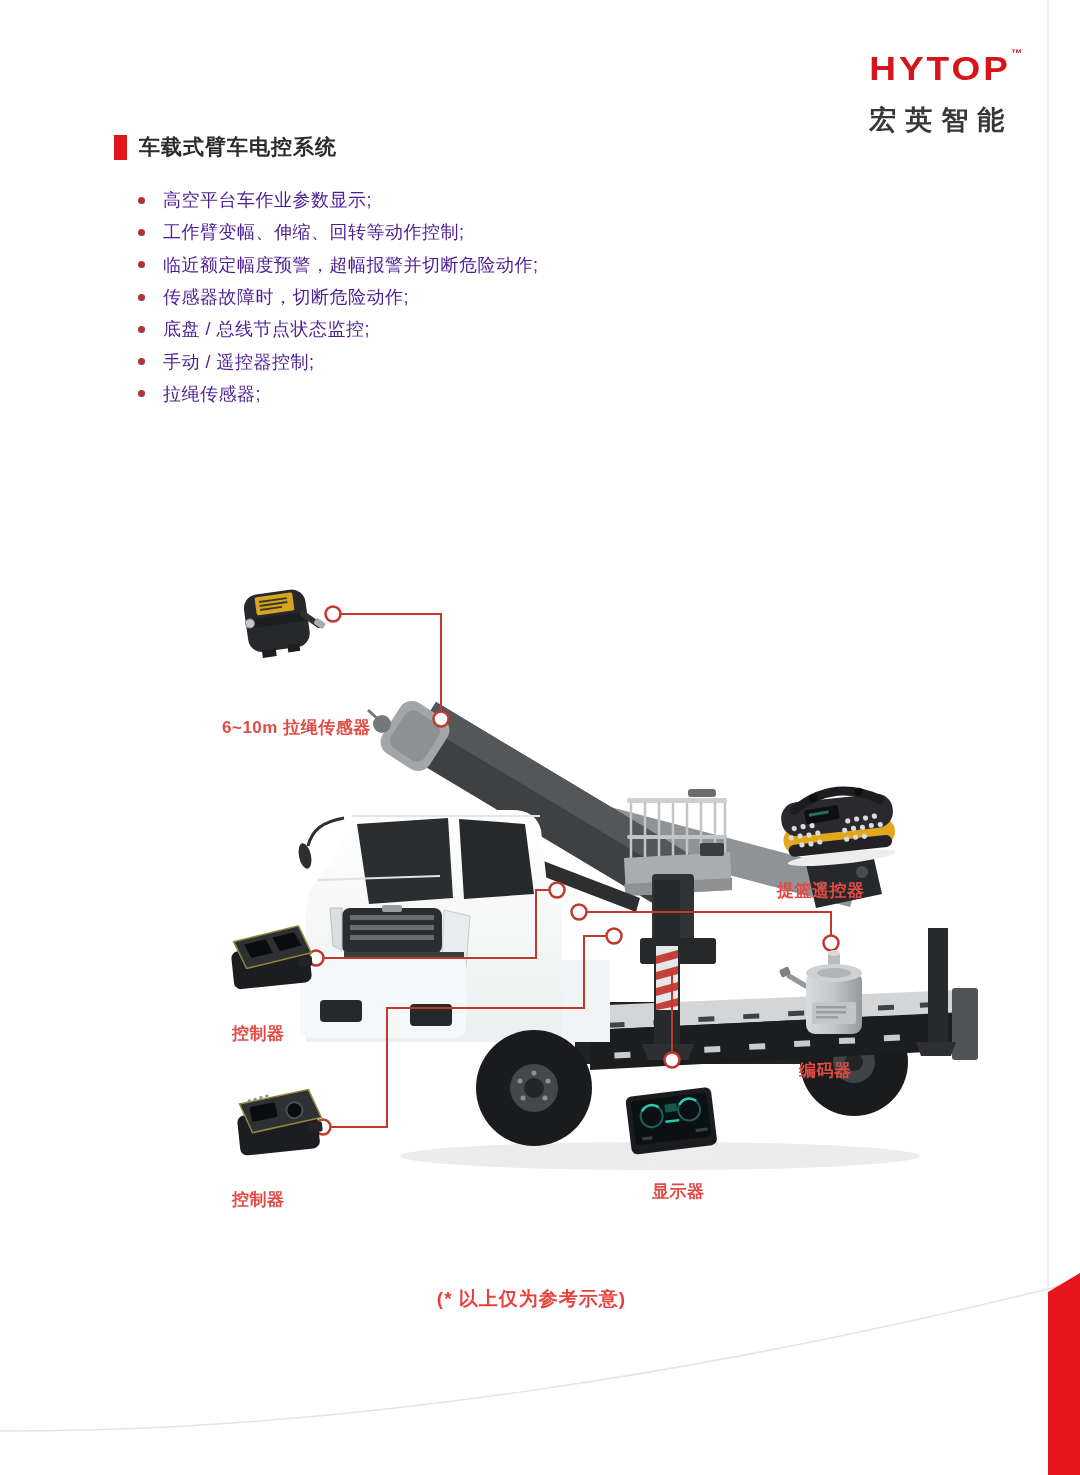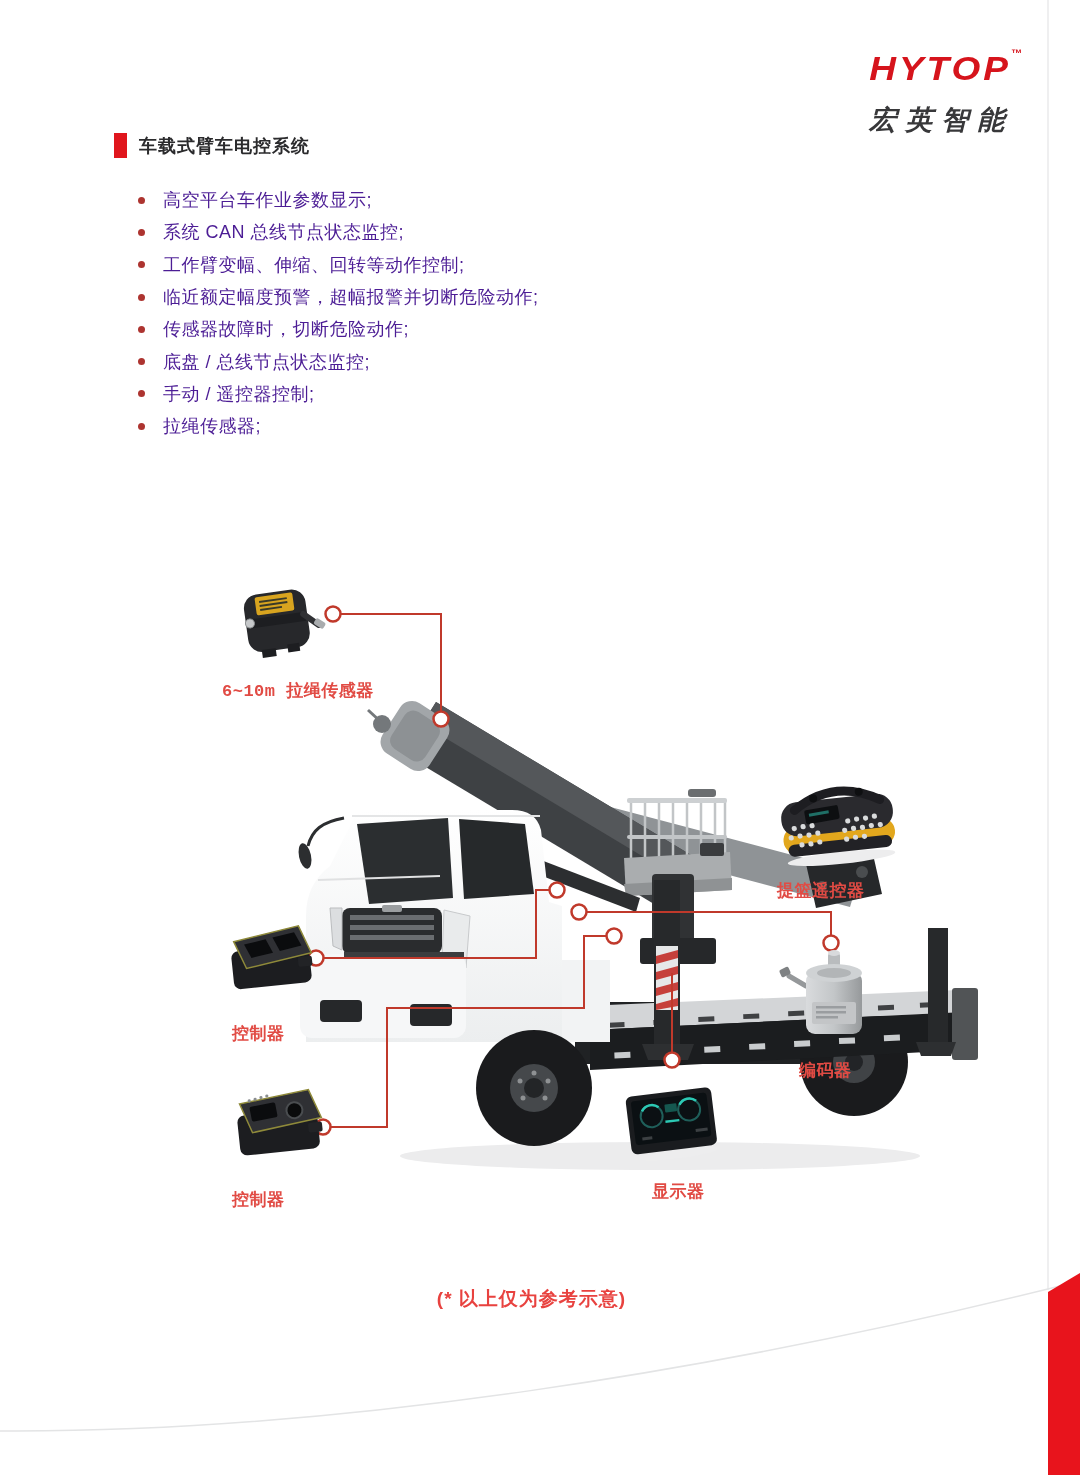--- a/index.html
+++ b/index.html
@@ -4,33 +4,33 @@
 <style>
   html,body{margin:0;padding:0;background:#ffffff;}
   .page{
     position:relative;
     width:1080px;height:1475px;
     background:#ffffff;
     overflow:hidden;
     font-family:"Liberation Sans","DejaVu Sans",sans-serif;
   }
   
-  .logo{position:absolute;top:50px;right:58px;text-align:left;line-height:1;font-style:italic;}
+  .logo{position:absolute;top:50px;right:58px;text-align:left;line-height:1;}
   .logo .mark{
     font-size:37px;font-weight:900;color:#d6141c;letter-spacing:3px;
     transform:scaleY(.92);display:inline-block;
   }
   .logo .tm{font-size:11px;font-weight:700;color:#d6141c;vertical-align:top;position:relative;top:-2px;}
   .logo .cn{
     margin-top:20px;font-size:27px;font-weight:700;color:#38383a;letter-spacing:9px;
   }
   
   .title-row{position:absolute;top:133px;left:114px;display:flex;align-items:center;}
   .title-bar{width:13px;height:25px;background:#e0161d;margin-right:12px;}
-  .title-text{font-size:18px;font-weight:700;color:#2b2b2d;letter-spacing:1px;}
+  .title-text{font-size:21px;font-weight:700;color:#2b2b2d;letter-spacing:1px;}
   
   .features{position:absolute;top:184px;left:0;margin:0;padding:0;list-style:none;width:700px;}
   .features li{
     position:relative;height:32.3px;display:flex;align-items:center;
     padding-left:163px;font-size:18px;color:#4c1d95;letter-spacing:.5px;
   }
   .features li::before{
     content:"";position:absolute;left:138px;top:50%;margin-top:-3.5px;
     width:7px;height:7px;border-radius:50%;background:#ad3430;
   }
@@ -319,30 +319,29 @@
     <div class="cn">宏英智能</div>
   </div>
 
   <div class="title-row">
     <span class="title-bar"></span>
     <span class="title-text">车载式臂车电控系统</span>
   </div>
 
   <ul class="features">
     <li>高空平台车作业参数显示;</li>
-    <li>系统 CAN 总线节点状态监控;</li>
     <li>工作臂变幅、伸缩、回转等动作控制;</li>
     <li>临近额定幅度预警，超幅报警并切断危险动作;</li>
     <li>传感器故障时，切断危险动作;</li>
     <li>底盘 / 总线节点状态监控;</li>
     <li>手动 / 遥控器控制;</li>
     <li>拉绳传感器;</li>
   </ul>
 
-  <div class="dlabel" style="left:222px;top:679px;font-family:Liberation Mono, monospace;">6~10m 拉绳传感器</div>
+  <div class="dlabel" style="left:222px;top:716px;">6~10m 拉绳传感器</div>
   <div class="dlabel" style="left:777px;top:879px;">提篮遥控器</div>
   <div class="dlabel" style="left:799px;top:1059px;text-align:right;">编码器</div>
   <div class="dlabel" style="left:232px;top:1022px;">控制器</div>
   <div class="dlabel" style="left:232px;top:1188px;">控制器</div>
   <div class="dlabel" style="left:652px;top:1180px;">显示器</div>
 
   <div class="note">(* 以上仅为参考示意)</div>
 </div>
 
 </body></html>

